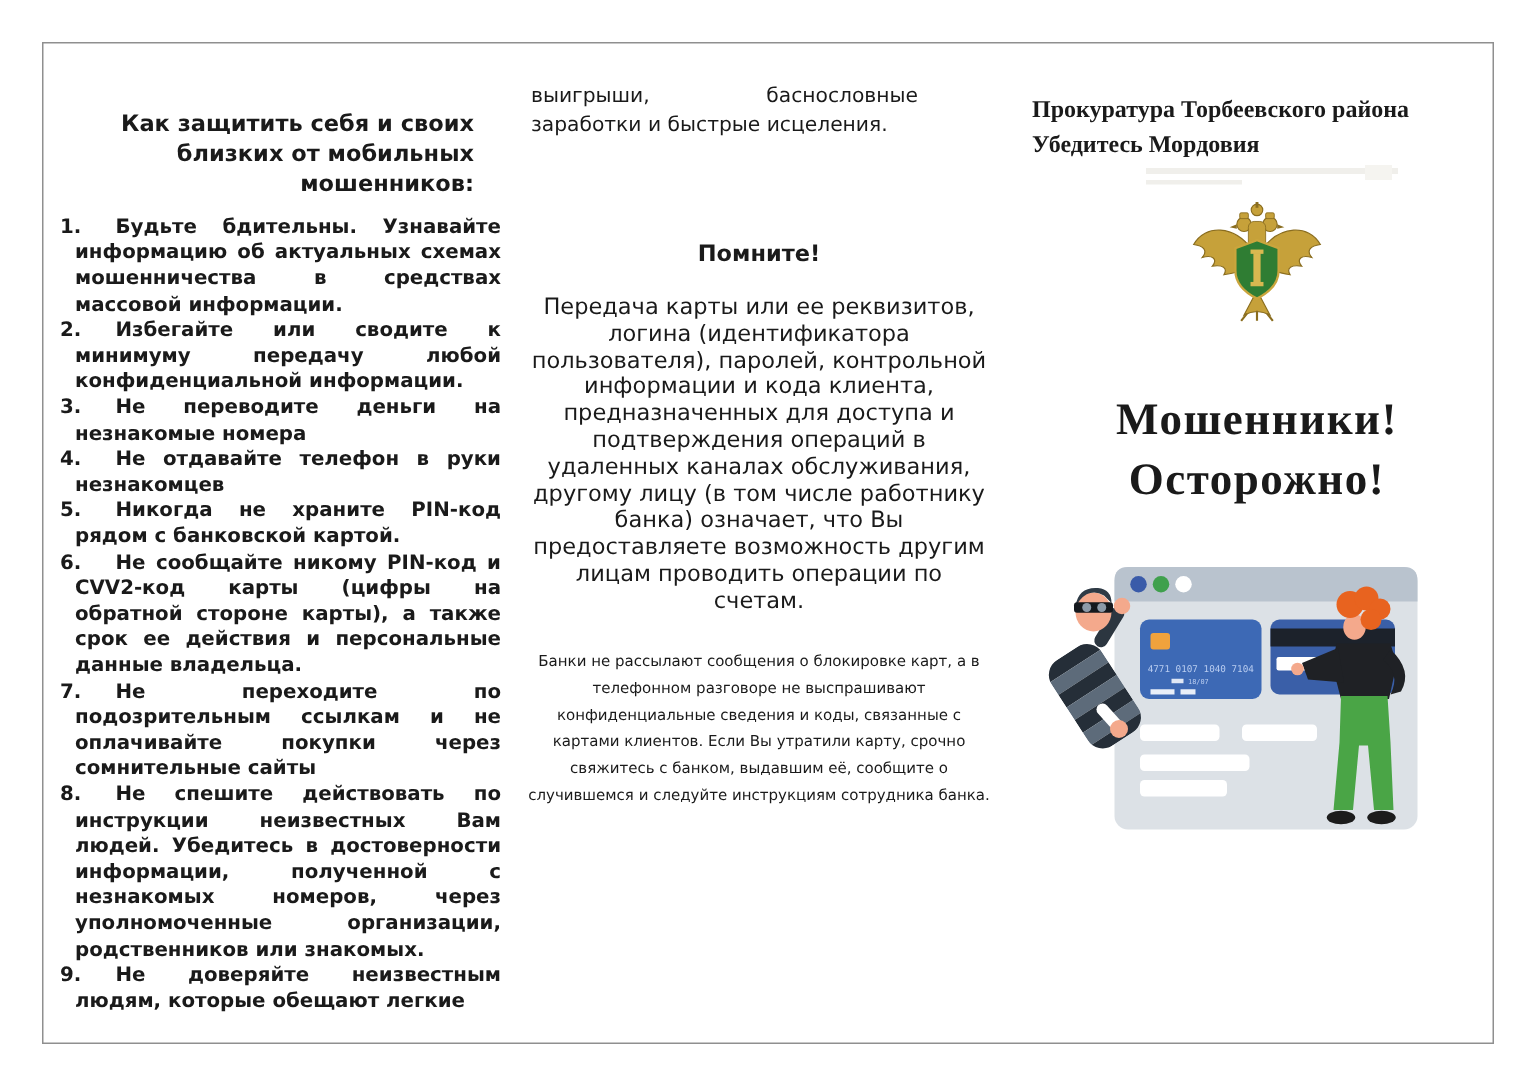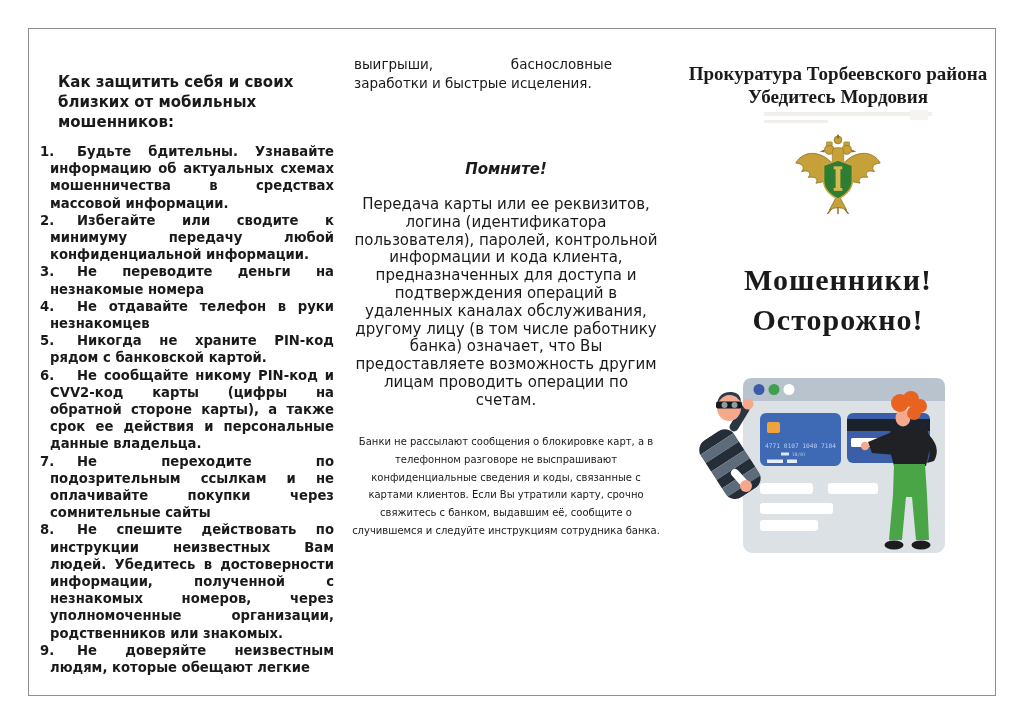--- a/index.html
+++ b/index.html
@@ -2,40 +2,40 @@
 <html><head>
 <meta charset="utf-8">
 <style>
   html,body{margin:0;padding:0;background:#ffffff;}
   body{width:1024px;height:725px;position:relative;overflow:hidden;
        font-family:"DejaVu Sans",sans-serif;color:#1a1a1a;}
   .sheet{position:absolute;left:28px;top:28px;width:966px;height:666px;
          border:1px solid #8f8f8f;background:#ffffff;}
   
   .col-left{position:absolute;left:40px;top:72px;width:294px;}
-  .left-heading{font-weight:bold;font-size:15px;line-height:20px;text-align:left;
+  .left-heading{font-weight:bold;font-size:15px;line-height:20px;text-align:right;
                 padding:0 18px;}
   .list{margin-top:11px;font-weight:bold;}
   .li{font-size:13.2px;line-height:17.2px;text-align:justify;padding-left:10px;}
   .li .num{display:inline-block;width:37px;margin-left:-10px;}
   
   .col-mid{position:absolute;left:352px;top:0;width:308px;height:518px;}
   .mid-cont{position:absolute;left:2px;top:55px;width:258px;font-size:13.5px;
             line-height:19px;text-align:justify;}
   .mid-remind{position:absolute;left:0;top:160px;width:100%;text-align:center;
-              font-weight:bold;font-size:15px;font-style:italic;}
+              font-weight:bold;font-size:15px;}
   .mid-p1{position:absolute;left:0;top:196px;width:100%;font-size:15px;
           line-height:17.8px;text-align:center;}
   .mid-p2{position:absolute;left:0;top:433px;width:100%;font-size:10px;
           line-height:17.8px;text-align:center;}
   
   .col-right{position:absolute;left:688px;top:0;width:300px;height:694px;
              font-family:"Liberation Serif",serif;}
-  .org{position:absolute;left:0;top:62px;width:100%;text-align:center;
-       font-weight:bold;font-size:19px;line-height:23px;}
+  .org{position:absolute;left:0;top:62px;width:100%;text-align:left;
+       font-weight:bold;font-size:16px;line-height:23px;}
   .ghost{position:absolute;background:#f0efeb;}
   .g1{left:76px;top:112px;width:168px;height:4px;}
   .g2{left:76px;top:120px;width:64px;height:3px;}
   .g3{left:222px;top:110px;width:18px;height:10px;background:#f5f4f0;}
   .emblem{position:absolute;left:102px;top:133px;width:96px;height:84px;}
   .big-title{position:absolute;left:0;top:260px;width:100%;text-align:center;
              font-weight:bold;font-size:30px;line-height:40px;letter-spacing:1px;}
   .illus{position:absolute;left:0;top:363px;width:300px;height:232px;}
   .cardnum{font-family:"DejaVu Sans Mono",monospace;}
 </style>

